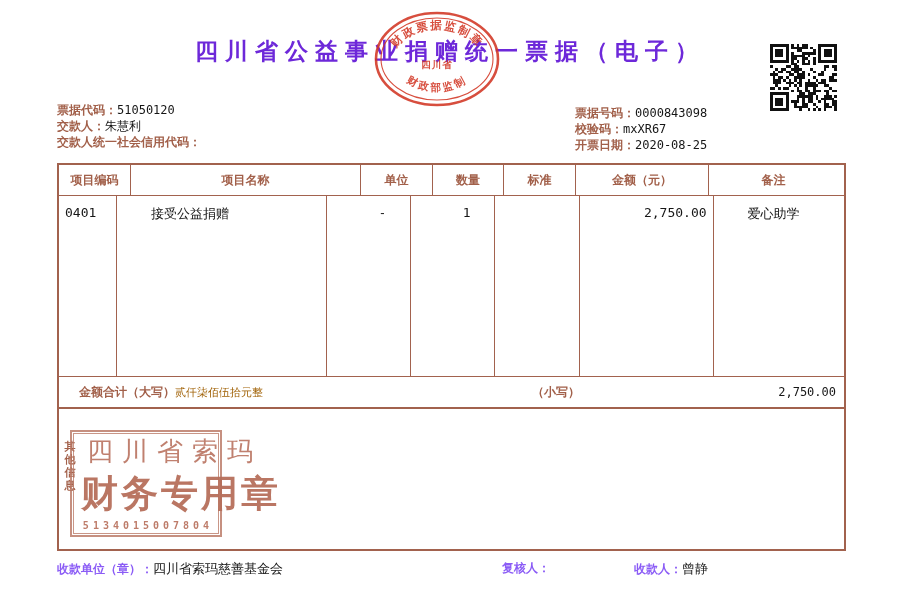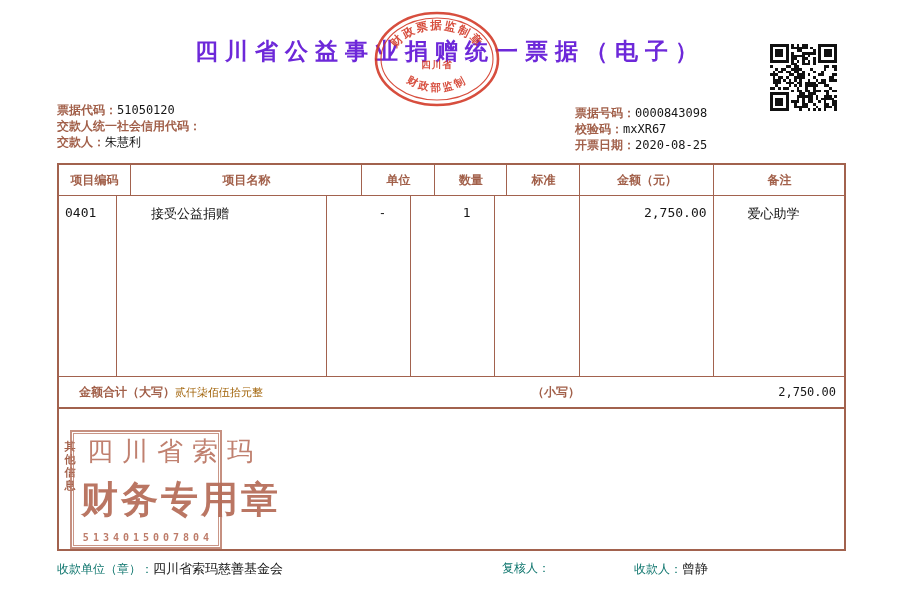--- a/index.html
+++ b/index.html
@@ -28,21 +28,21 @@
   .meta-left{left:57px;top:102px;}
   .meta-right{left:575px;top:105px;}
   .meta .lbl{color:#a2604a;font-family:"Liberation Serif","DejaVu Serif",serif;font-weight:bold;}
   .meta .val{color:#161616;}
 
   
   .bill-table{
     position:absolute;left:57px;top:163px;width:785px;
     border:2px solid #a2624e;box-sizing:content-box;background:transparent;
   }
-  .trow{display:flex;justify-content:space-between;}
+  .trow{display:flex;}
   .thead{height:30px;border-bottom:1px solid #a2624e;}
   .thead .cell{
     display:flex;align-items:center;justify-content:center;
     color:#a2604a;font-size:12px;font-weight:bold;
     font-family:"Liberation Serif","DejaVu Serif",serif;
   }
   .tbody{height:180px;gap:28px;}
   .tbody .cell{font-size:13px;color:#161616;padding-top:9px;box-sizing:border-box;}
   .cell{box-sizing:border-box;}
   .c0{width:72px;}  .c1{width:230px;} .c2{width:72px;}
@@ -64,21 +64,21 @@
   .other-area{position:relative;height:140px;border-top:2px solid #a2624e;}
   .other-label{
     position:absolute;left:3px;top:22px;
     writing-mode:vertical-rl;letter-spacing:13px;
     font-size:11px;color:#a2604a;font-weight:bold;
     font-family:"Liberation Serif","DejaVu Serif",serif;
   }
 
   
   .finance-stamp{
-    position:absolute;left:70px;top:430px;width:152px;height:119px;
+    position:absolute;left:70px;top:430px;width:152px;height:107px;
     border:2px solid rgba(184,117,97,.85);box-sizing:border-box;
     background:transparent;opacity:.95;
   }
   .finance-stamp .inner{
     position:absolute;inset:1px;border:1px solid rgba(184,117,97,.8);
     display:flex;flex-direction:column;justify-content:space-between;
     padding:2px 4px 1px 4px;box-sizing:border-box;text-align:center;
   }
   .fs-line{
     color:rgba(182,110,90,.92);font-size:26px;line-height:31px;
@@ -88,21 +88,21 @@
   .fs-line3{font-weight:bold;font-size:37px;letter-spacing:3px;text-indent:3px;color:rgba(178,103,82,.95);}
   .fs-digits{
     color:rgba(182,110,90,.95);font-size:10px;letter-spacing:4px;text-indent:4px;
     font-family:"DejaVu Sans Mono","Liberation Mono",monospace;font-weight:bold;line-height:12px;
   }
 
   
   .footer{position:absolute;left:0;top:560px;width:900px;height:20px;font-size:12px;white-space:nowrap;}
   .f-item{position:absolute;top:0;}
   .f-unit{left:57px;} .f-review{left:502px;} .f-payee{left:634px;}
-  .f-lbl{color:#0f766e;font-weight:normal;font-family:"Liberation Serif","DejaVu Serif",serif;}
+  .f-lbl{color:#8b5cf6;font-weight:bold;font-family:"Liberation Serif","DejaVu Serif",serif;}
   .f-val{color:#161616;font-size:13px;}
 </style>
 </head>
 <body>
 
 <div class="title">四川省公益事业捐赠统一票据（电子）</div>
 
 <svg class="oval-stamp" viewBox="0 0 130 102">
   <defs>
     <path id="arcTop" d="M 21 54 A 44 31 0 0 1 109 54" fill="none"></path>
@@ -433,22 +433,22 @@
     <rect x="11" y="24" width="1" height="1" fill="#111"></rect>
     <rect x="14" y="24" width="1" height="1" fill="#111"></rect>
     <rect x="16" y="24" width="1" height="1" fill="#111"></rect>
     <rect x="18" y="24" width="1" height="1" fill="#111"></rect>
     <rect x="20" y="24" width="1" height="1" fill="#111"></rect>
     <rect x="24" y="24" width="1" height="1" fill="#111"></rect>
   </svg>
 
 <div class="meta meta-left">
   <div><span class="lbl">票据代码：</span><span class="val num">51050120</span></div>
+  <div><span class="lbl">交款人：</span><span class="val">朱慧利</span></div>
   <div><span class="lbl">交款人统一社会信用代码：</span><span class="val"></span></div>
-  <div><span class="lbl">交款人：</span><span class="val">朱慧利</span></div>
 </div>
 
 <div class="meta meta-right">
   <div><span class="lbl">票据号码：</span><span class="val num">0000843098</span></div>
   <div><span class="lbl">校验码：</span><span class="val num">mxXR67</span></div>
   <div><span class="lbl">开票日期：</span><span class="val num">2020-08-25</span></div>
 </div>
 
 <div class="bill-table">
   <div class="trow thead">

